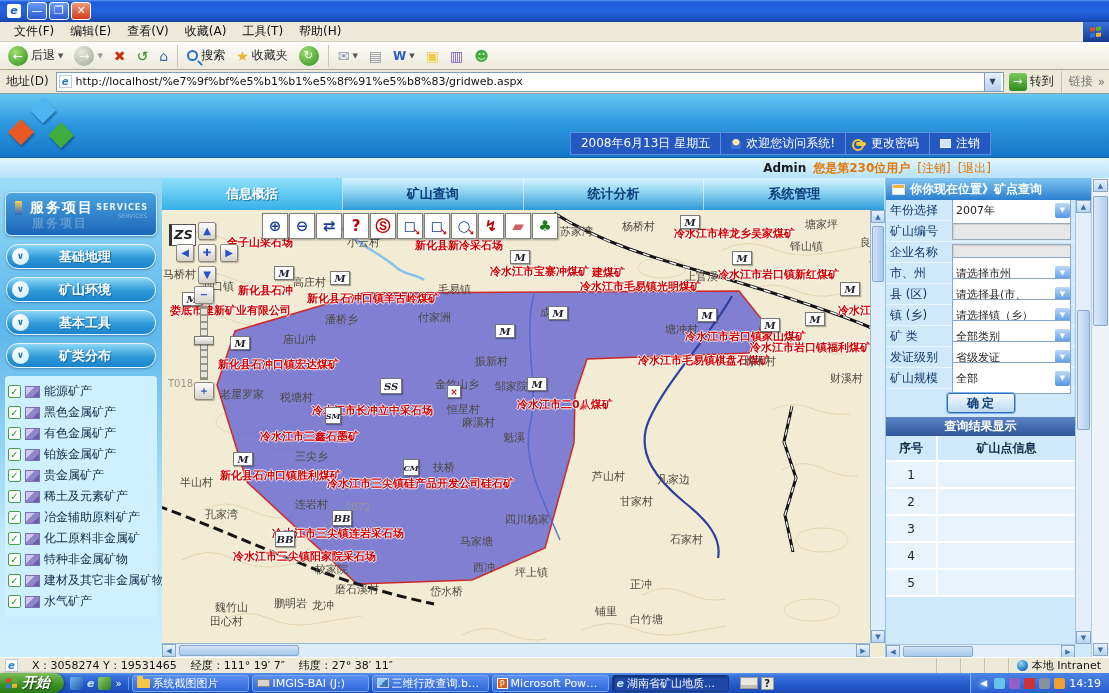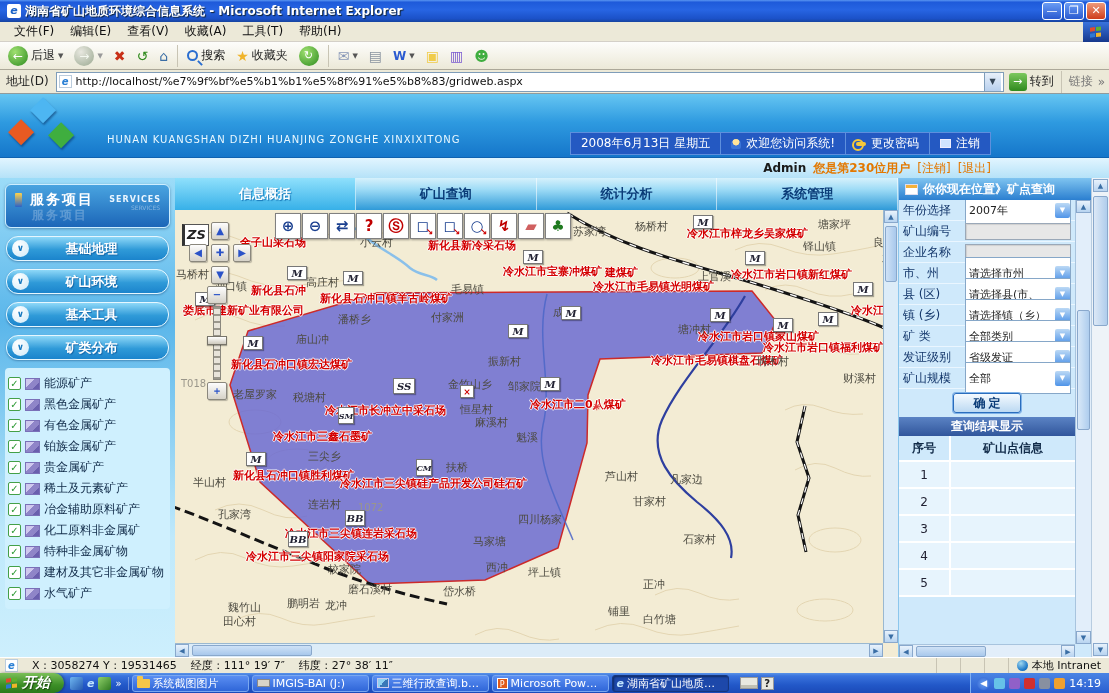--- a/index.html
+++ b/index.html
@@ -52,21 +52,21 @@
   .mini-key::before{content:"";position:absolute;left:-4px;top:-3px;width:8px;height:8px;border:2px solid #f4c83a;border-radius:50%;}
   .mini-mon{width:11px;height:9px;background:#cfe4ff;border:1px solid #eef;}
   .userbar{height:20px;background:linear-gradient(180deg,#e2f5ff,#b5e2f8);display:flex;align-items:center;justify-content:flex-end;padding-right:118px;gap:7px;font-size:12px;flex:0 0 auto;}
   .ub-user{font-weight:bold;color:#1a1a1a;}
   .ub-msg{font-weight:bold;color:#e37800;}
   .ub-link{color:#e37800;}
 
   .main{flex:1;display:flex;overflow:hidden;}
 
   
-  .sidebar{width:175px;flex:0 0 auto;background:linear-gradient(180deg,#9cdcf8,#5ab6ea 30%,#bfe9fb 75%,#cdeffd);padding-top:6px;overflow:hidden;}
+  .sidebar{width:162px;flex:0 0 auto;background:linear-gradient(180deg,#9cdcf8,#5ab6ea 30%,#bfe9fb 75%,#cdeffd);padding-top:14px;overflow:hidden;}
   .svc-header{margin:0 5px 8px 5px;height:44px;border-radius:6px;border:1px solid #cdeeff;background:linear-gradient(180deg,#49a4e0,#1c66b8);position:relative;color:#fff;box-shadow:0 1px 3px rgba(0,40,90,.4);}
   .svc-bar{position:absolute;left:9px;top:8px;width:7px;height:14px;background:linear-gradient(180deg,#ffd24a,#2a62c8);border-radius:1px;}
   .svc-title{position:absolute;left:24px;top:6px;font-size:14px;font-weight:bold;letter-spacing:2px;}
   .svc-echo{position:absolute;left:26px;top:22px;font-size:12px;font-weight:bold;letter-spacing:2px;color:rgba(255,255,255,.25);}
   .svc-en{position:absolute;right:8px;top:10px;font-size:8px;font-weight:bold;letter-spacing:1px;color:#eaf6ff;}
   .svc-en2{position:absolute;right:9px;top:19px;font-size:6px;color:rgba(255,255,255,.4);}
   .side-btn{height:25px;margin:8px 6px;border-radius:12px;border:1px solid #e6f7ff;background:linear-gradient(180deg,#8ed8f8,#2f9ad8 55%,#1b84cc);display:flex;align-items:center;box-shadow:0 1px 2px rgba(0,40,90,.35);}
   .chev{width:17px;height:17px;margin-left:5px;border-radius:50%;background:radial-gradient(circle at 35% 30%,#ffffff,#cfe9f8);color:#1a7ac0;font-size:9px;line-height:17px;text-align:center;font-weight:bold;}
   .side-lbl{flex:1;text-align:center;color:#fff;font-weight:bold;font-size:13px;text-shadow:1px 1px 1px #1566a8;margin-right:14px;}
   .minerals{margin:6px 5px 0 5px;background:#cff0fe;border-radius:4px;padding:5px 3px;}
@@ -166,21 +166,20 @@
   .trchev{color:#fff;font-size:9px;background:radial-gradient(circle,#6aa0f0,#2a5ed0);border-radius:50%;width:13px;height:13px;line-height:13px;text-align:center;}
   .clock{color:#fff;font-size:11px;}
 </style>
 </head>
 <body>
 
 <div class="screen">
 
   <div class="titlebar">
     <span class="ticon">e</span>
-    <span class="ttext">湖南省矿山地质环境综合信息系统 - Microsoft Internet Explorer</span>
     <span class="wbtn">—</span>
     <span class="wbtn">❐</span>
     <span class="wbtn close">✕</span>
   </div>
 
   <div class="menubar">
     <span id="menu-items" style="display:flex">
         <span class="menu-item">文件(F)</span>
         <span class="menu-item">编辑(E)</span>
         <span class="menu-item">查看(V)</span>
@@ -267,21 +266,20 @@
     <span class="linkslbl">链接</span>
     <span class="linkslbl">»</span>
   </div>
 
   <div class="content">
 
     <div class="banner">
       <span class="cube" style="left:30px;top:-4px;color:#4db6f2">◆</span>
       <span class="cube" style="left:8px;top:18px;color:#e85a22">◆</span>
       <span class="cube" style="left:48px;top:21px;color:#3fae3f">◆</span>
-      <span class="banner-sub">HUNAN KUANGSHAN DIZHI HUANJING ZONGHE XINXIXITONG</span>
       <div class="datebar">
         <span class="datecell">2008年6月13日 星期五</span>
         <span class="datecell">
             <span class="mini-person"></span>
             <span>欢迎您访问系统!</span>
           </span>
         <span class="datecell">
             <span class="mini-key"></span>
             <span>更改密码</span>
           </span>

